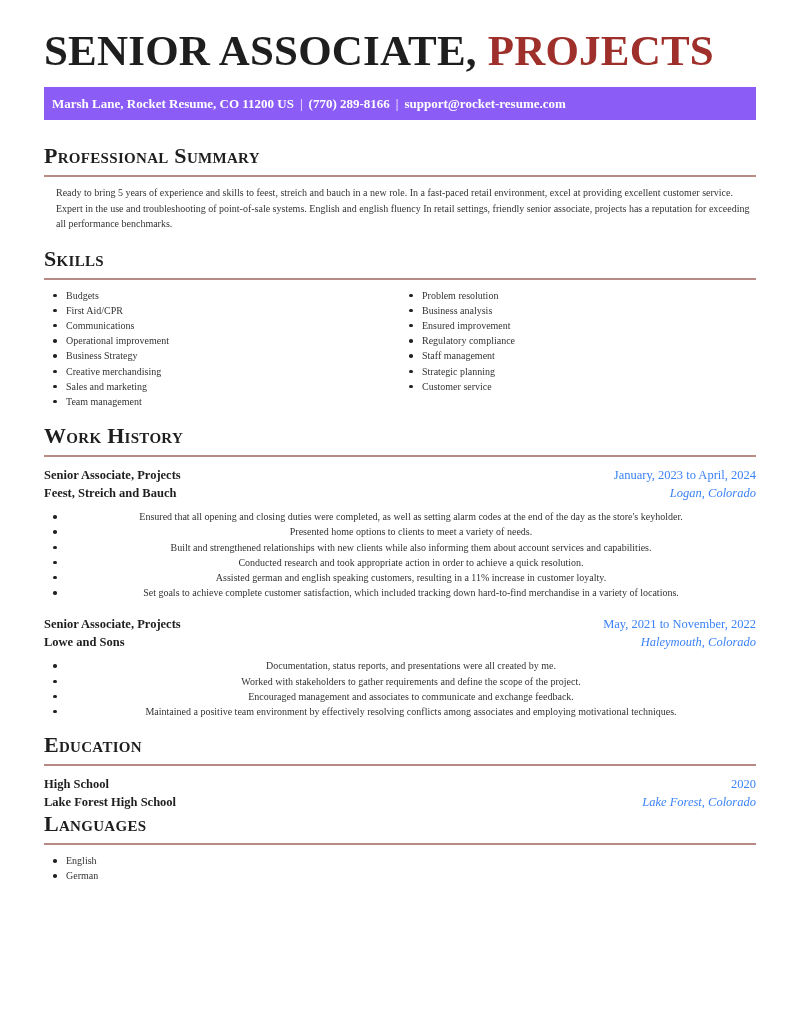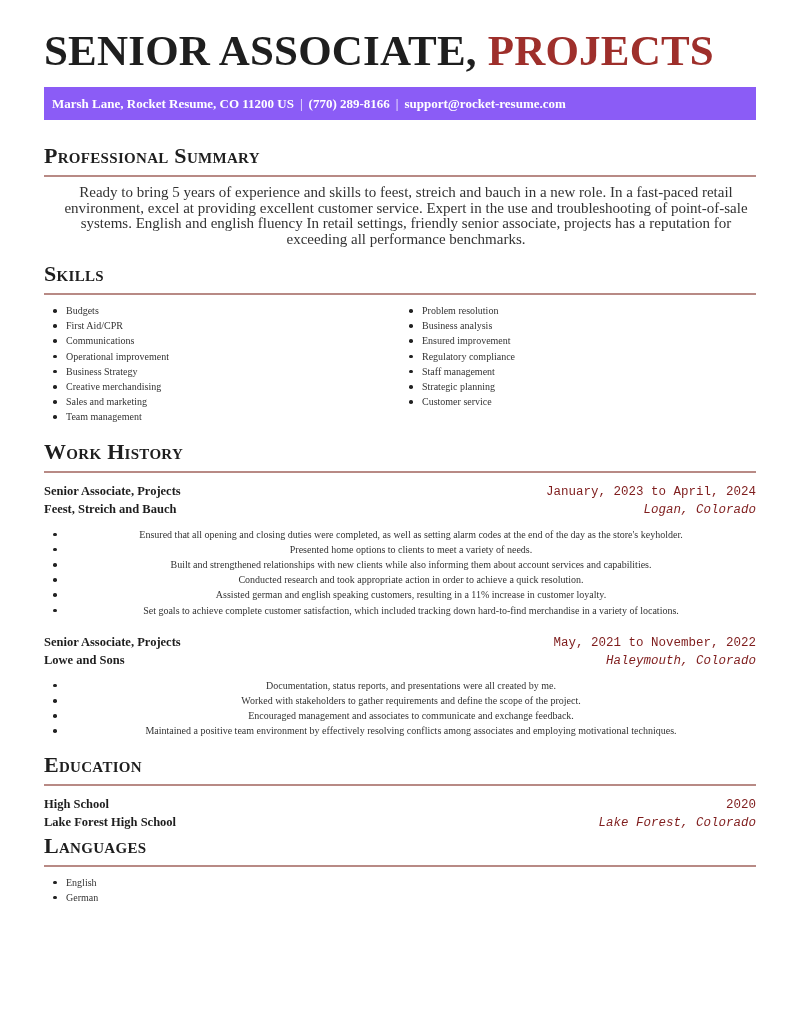--- a/index.html
+++ b/index.html
@@ -45,24 +45,23 @@
       letter-spacing: 0.3px;
     }
     .rule {
       height: 2px;
       background: #b88a85;
       margin-top: 6px;
     }
     .s-summary { margin-top: 23px; }
     .summary-text {
       margin: 8px 0 0 12px;
-      font-size: 15px;
+      font-size: 10px;
       line-height: 15.5px;
       color: #333333;
-      text-align: center;
     }
     .s-skills { margin-top: 14px; }
     .skills-grid {
       display: flex;
       margin-top: 8px;
     }
     .skills-col {
       width: 50%;
       margin: 0;
       padding-left: 22px;
@@ -89,21 +88,21 @@
     .job { margin-top: 10px; }
     .job + .job { margin-top: 16px; }
     .row {
       display: flex;
       justify-content: space-between;
       align-items: baseline;
       font-size: 12.5px;
       line-height: 17.5px;
     }
     .row .left { font-weight: bold; color: #1e1e1e; }
-    .row .right { color: #7f1d1d; font-family: Liberation Mono, monospace; }
+    .row .right { color: #3b82f6; }
     .row .right.italic { font-style: italic; }
     .job ul.bullets { margin-top: 7px; text-align: center; }
     .s-edu { margin-top: 13px; }
     .edu { margin-top: 10px; }
     .s-lang { }
     .lang-list { margin-top: 8px !important; }
   </style>
 </head>
 <body>
 

